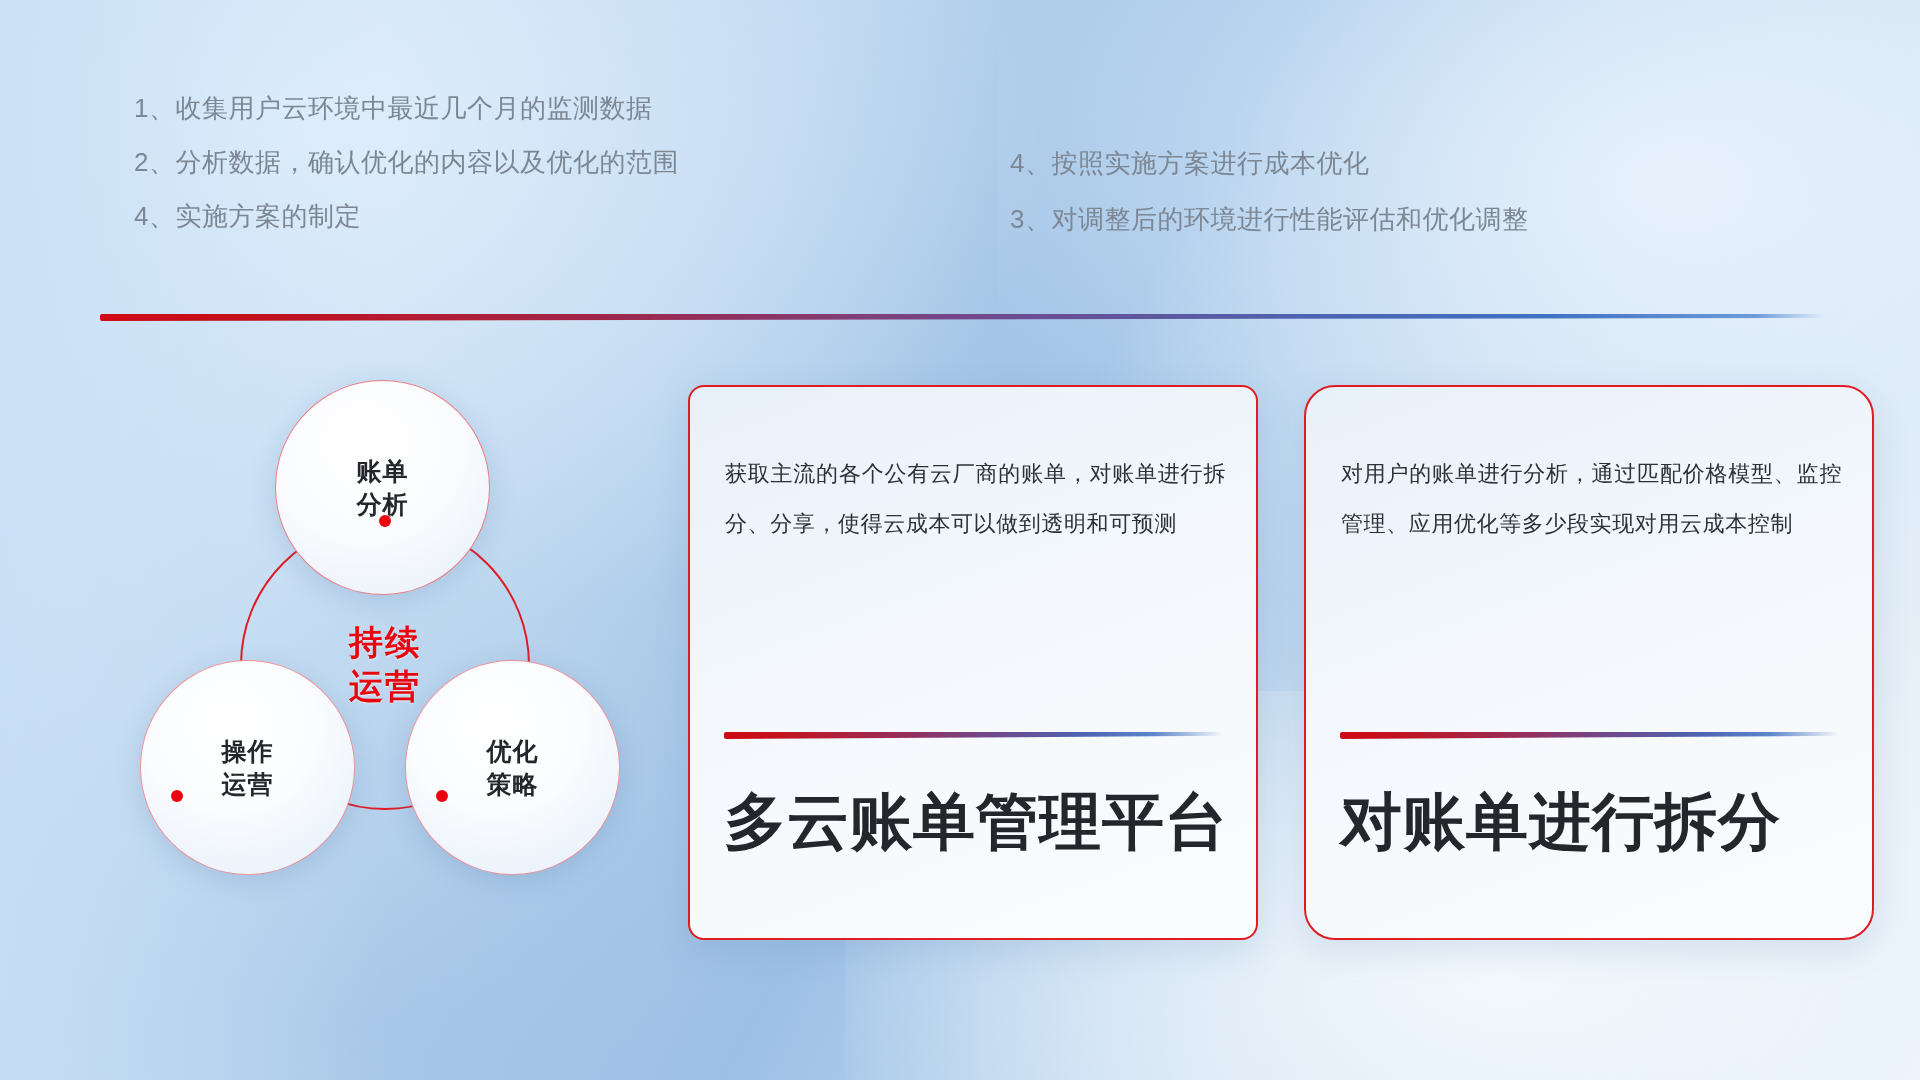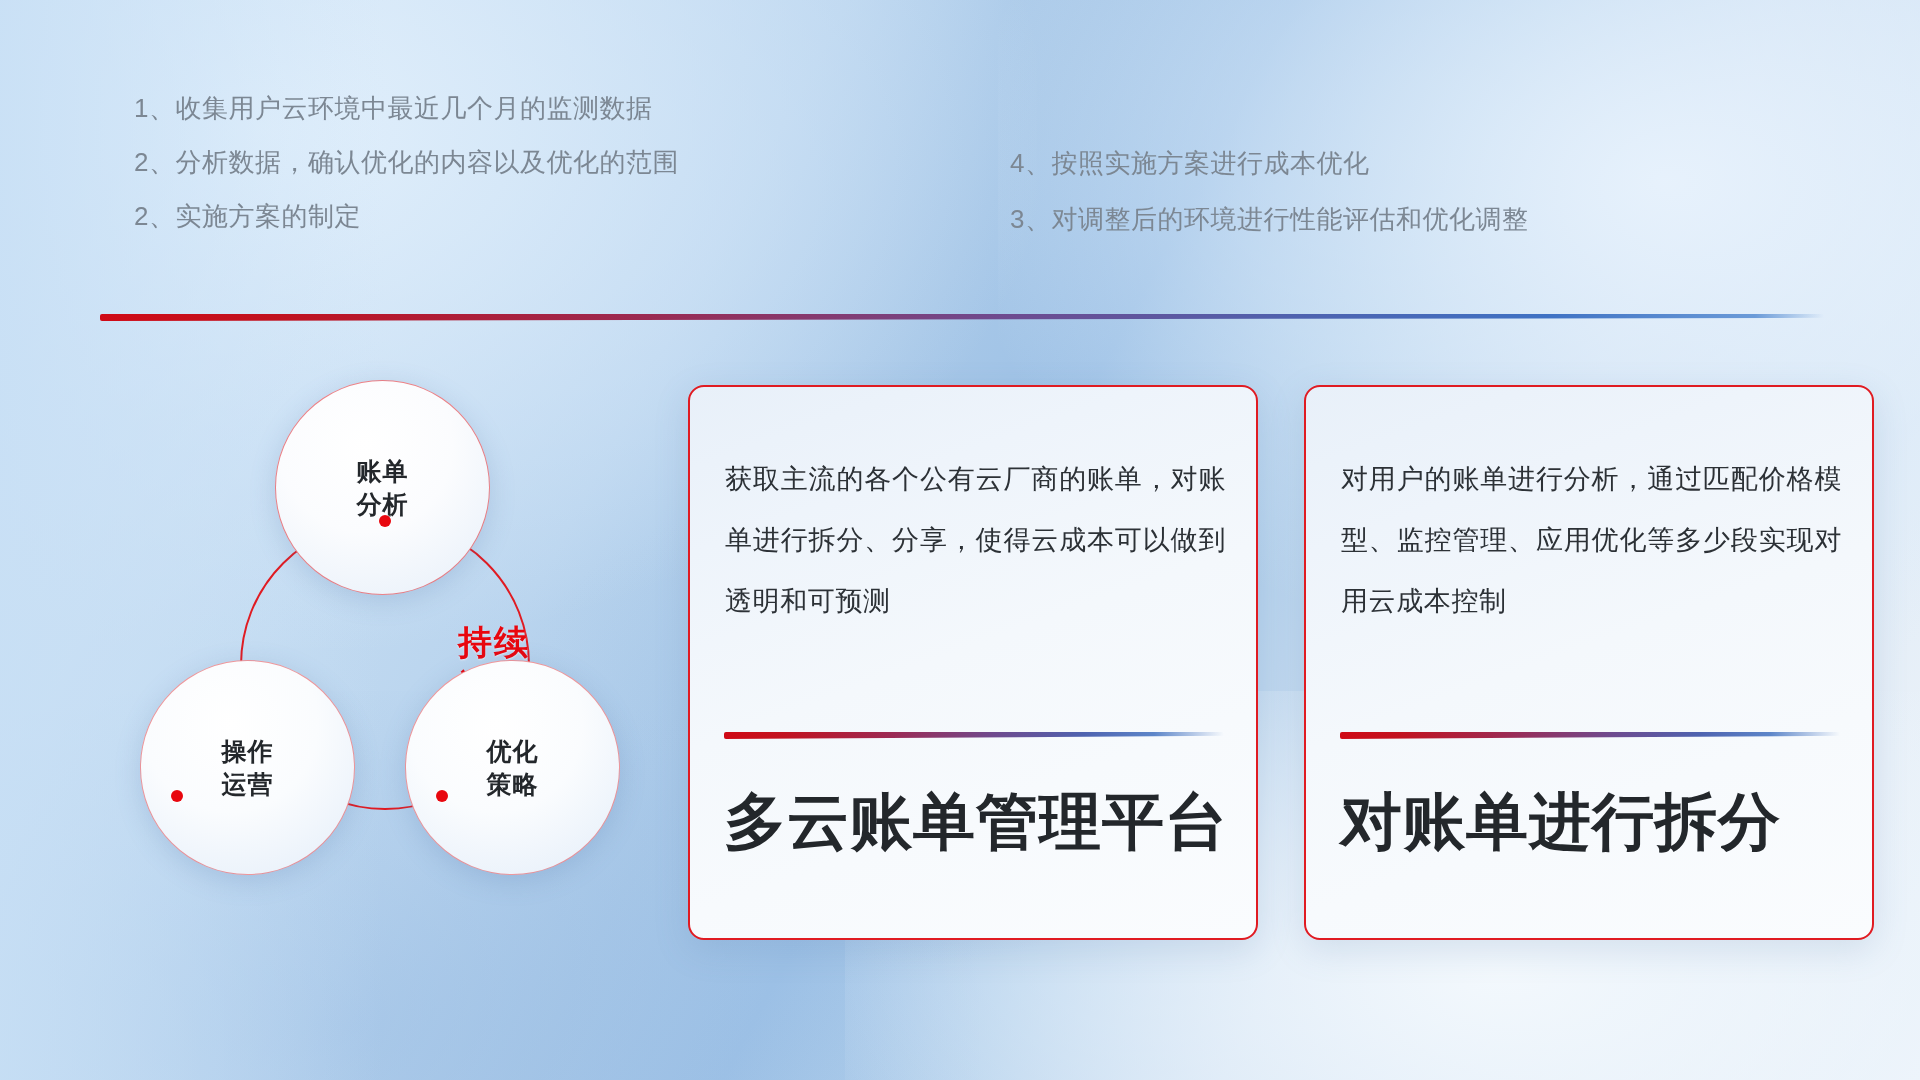--- a/index.html
+++ b/index.html
@@ -97,21 +97,21 @@
     background:radial-gradient(circle at 42% 30%, #ffffff 0%, #fafcfe 45%, #ecf3fb 78%, #dfebf7 100%);
     box-shadow:0 6px 26px rgba(80,120,170,.22);
   }
   .ring-label{
     position:absolute;left:0;right:0;top:50%;transform:translateY(-50%);
     text-align:center;color:#23272b;font-weight:bold;
     font-size:25px;line-height:1.32;letter-spacing:1px;
   }
   .venn-center{
     position:absolute;left:140px;top:160px;width:290px;height:290px;
-    display:flex;align-items:center;justify-content:flex-end;
+    display:flex;align-items:center;justify-content:center;
   }
   .venn-center-label{
     color:#e8070f;font-weight:bold;font-size:34px;line-height:1.28;
     text-align:center;letter-spacing:2px;
     text-shadow:0 1px 2px rgba(255,255,255,.6);
   }
   .dot{
     position:absolute;width:12px;height:12px;border-radius:50%;
     background:#e8070f;box-shadow:0 0 0 1px rgba(255,255,255,.5);
   }
@@ -123,24 +123,24 @@
   .card{
     position:absolute;top:385px;width:570px;height:555px;
     border-radius:16px;
     border:2px solid #e01b22;
     background:linear-gradient(160deg,#e8f0f9 0%,#eef4fb 22%,#f4f8fc 48%,#f7fafd 70%,#fafcfe 100%);
     box-shadow:0 10px 34px rgba(90,125,170,.18);
     box-sizing:border-box;
     overflow:hidden;
   }
   .card-1{left:688px;}
-  .card-2{left:1304px;}
+  .card-2{left:1304px;border-radius:31px;}
   .card-body{
     position:absolute;left:35px;right:30px;top:62px;
-    color:#2c3136;font-size:27px;line-height:2.25;
+    color:#2c3136;font-size:22px;line-height:2.25;
     letter-spacing:.6px;text-align:justify;
   }
   .card-rule{
     position:absolute;left:34px;width:500px;top:345px;height:7px;
     background:linear-gradient(90deg,#cf0a16 0%,#c21320 12%,#9b2b55 34%,#6f4a8e 54%,#4e63b0 72%,#5d86c9 86%,rgba(110,150,205,0) 100%);
     clip-path:polygon(0 0,100% 0,100% 55%,0 100%);
     border-radius:2px;
   }
   .card-title{
     position:absolute;left:34px;right:24px;top:398px;
@@ -157,21 +157,21 @@
   <div class="bg-glow-1"></div>
   <div class="bg-glow-2"></div>
   <div class="bg-glow-3"></div>
   <div class="bg-glow-4"></div>
   <div class="bg-glow-5"></div>
   <div class="bg-glow-6"></div>
 
   <div class="list list-left">
     <div class="list-line">1、收集用户云环境中最近几个月的监测数据</div>
     <div class="list-line">2、分析数据，确认优化的内容以及优化的范围</div>
-    <div class="list-line">2、实施方案的制定</div>
+    <div class="list-line">4、实施方案的制定</div>
   </div>
 
   <div class="list list-right">
     <div class="list-line">4、按照实施方案进行成本优化</div>
     <div class="list-line">3、对调整后的环境进行性能评估和优化调整</div>
   </div>
 
   <div class="top-rule"></div>
 
   <div class="venn">

